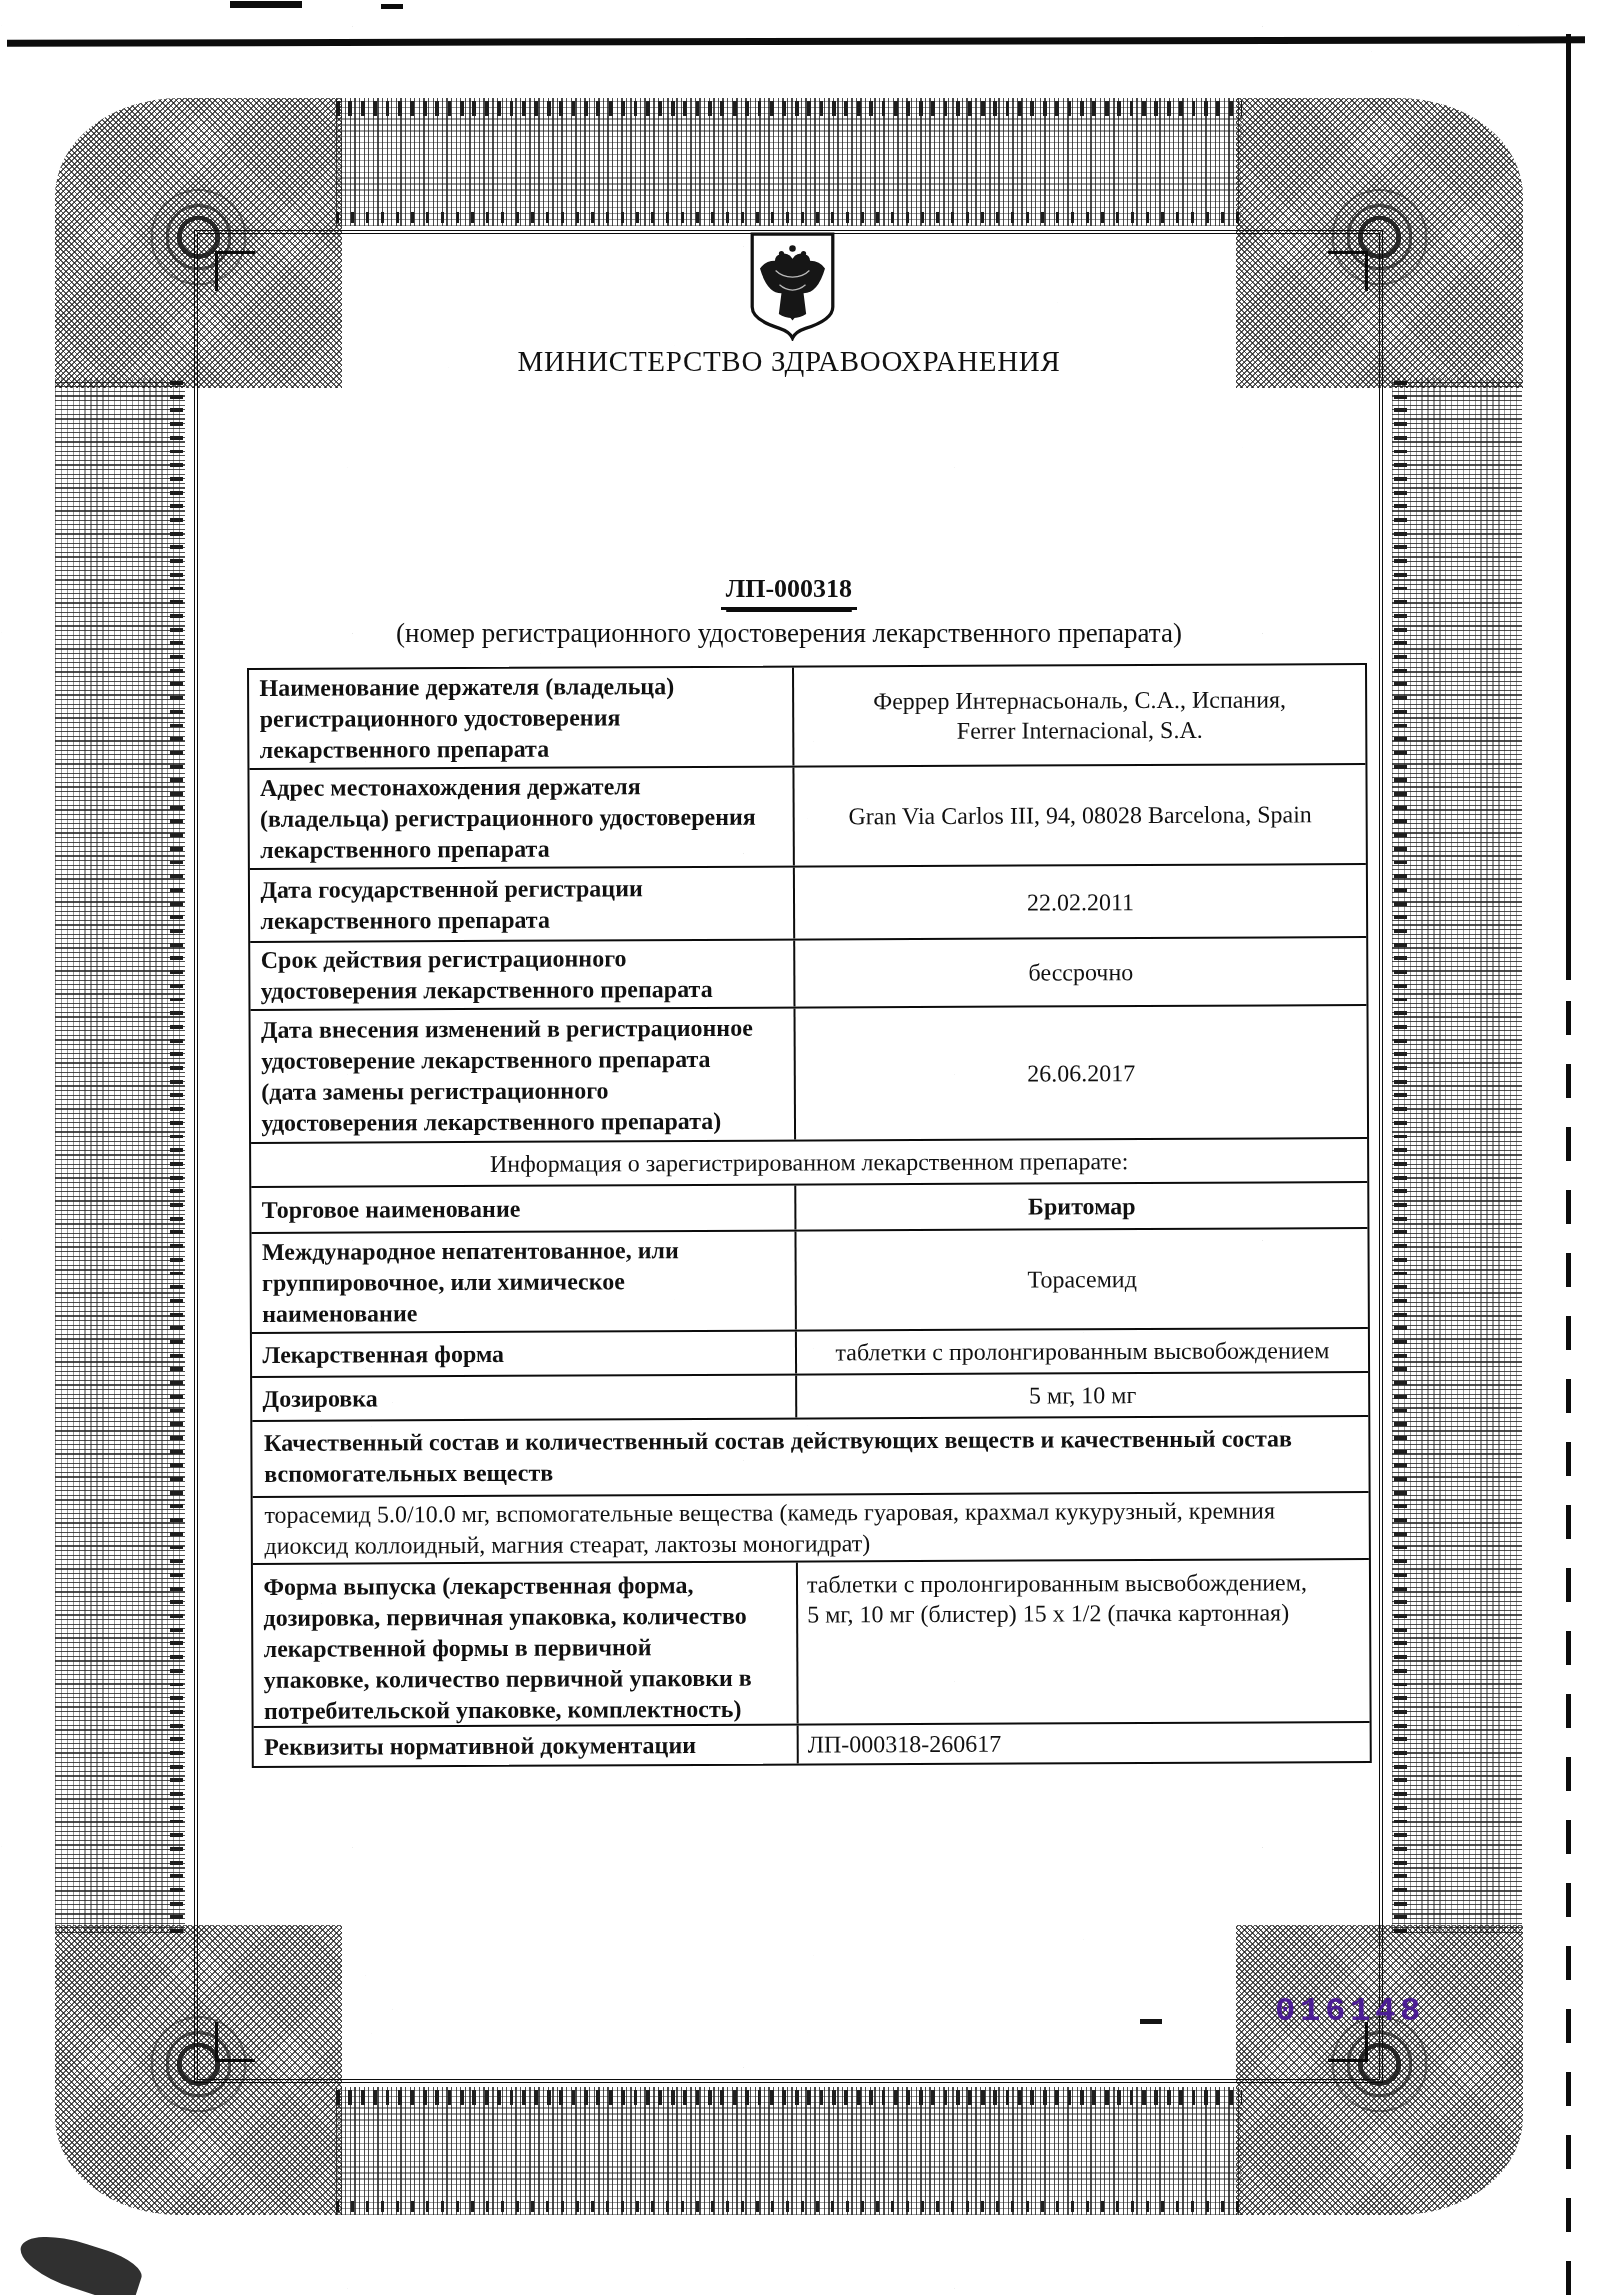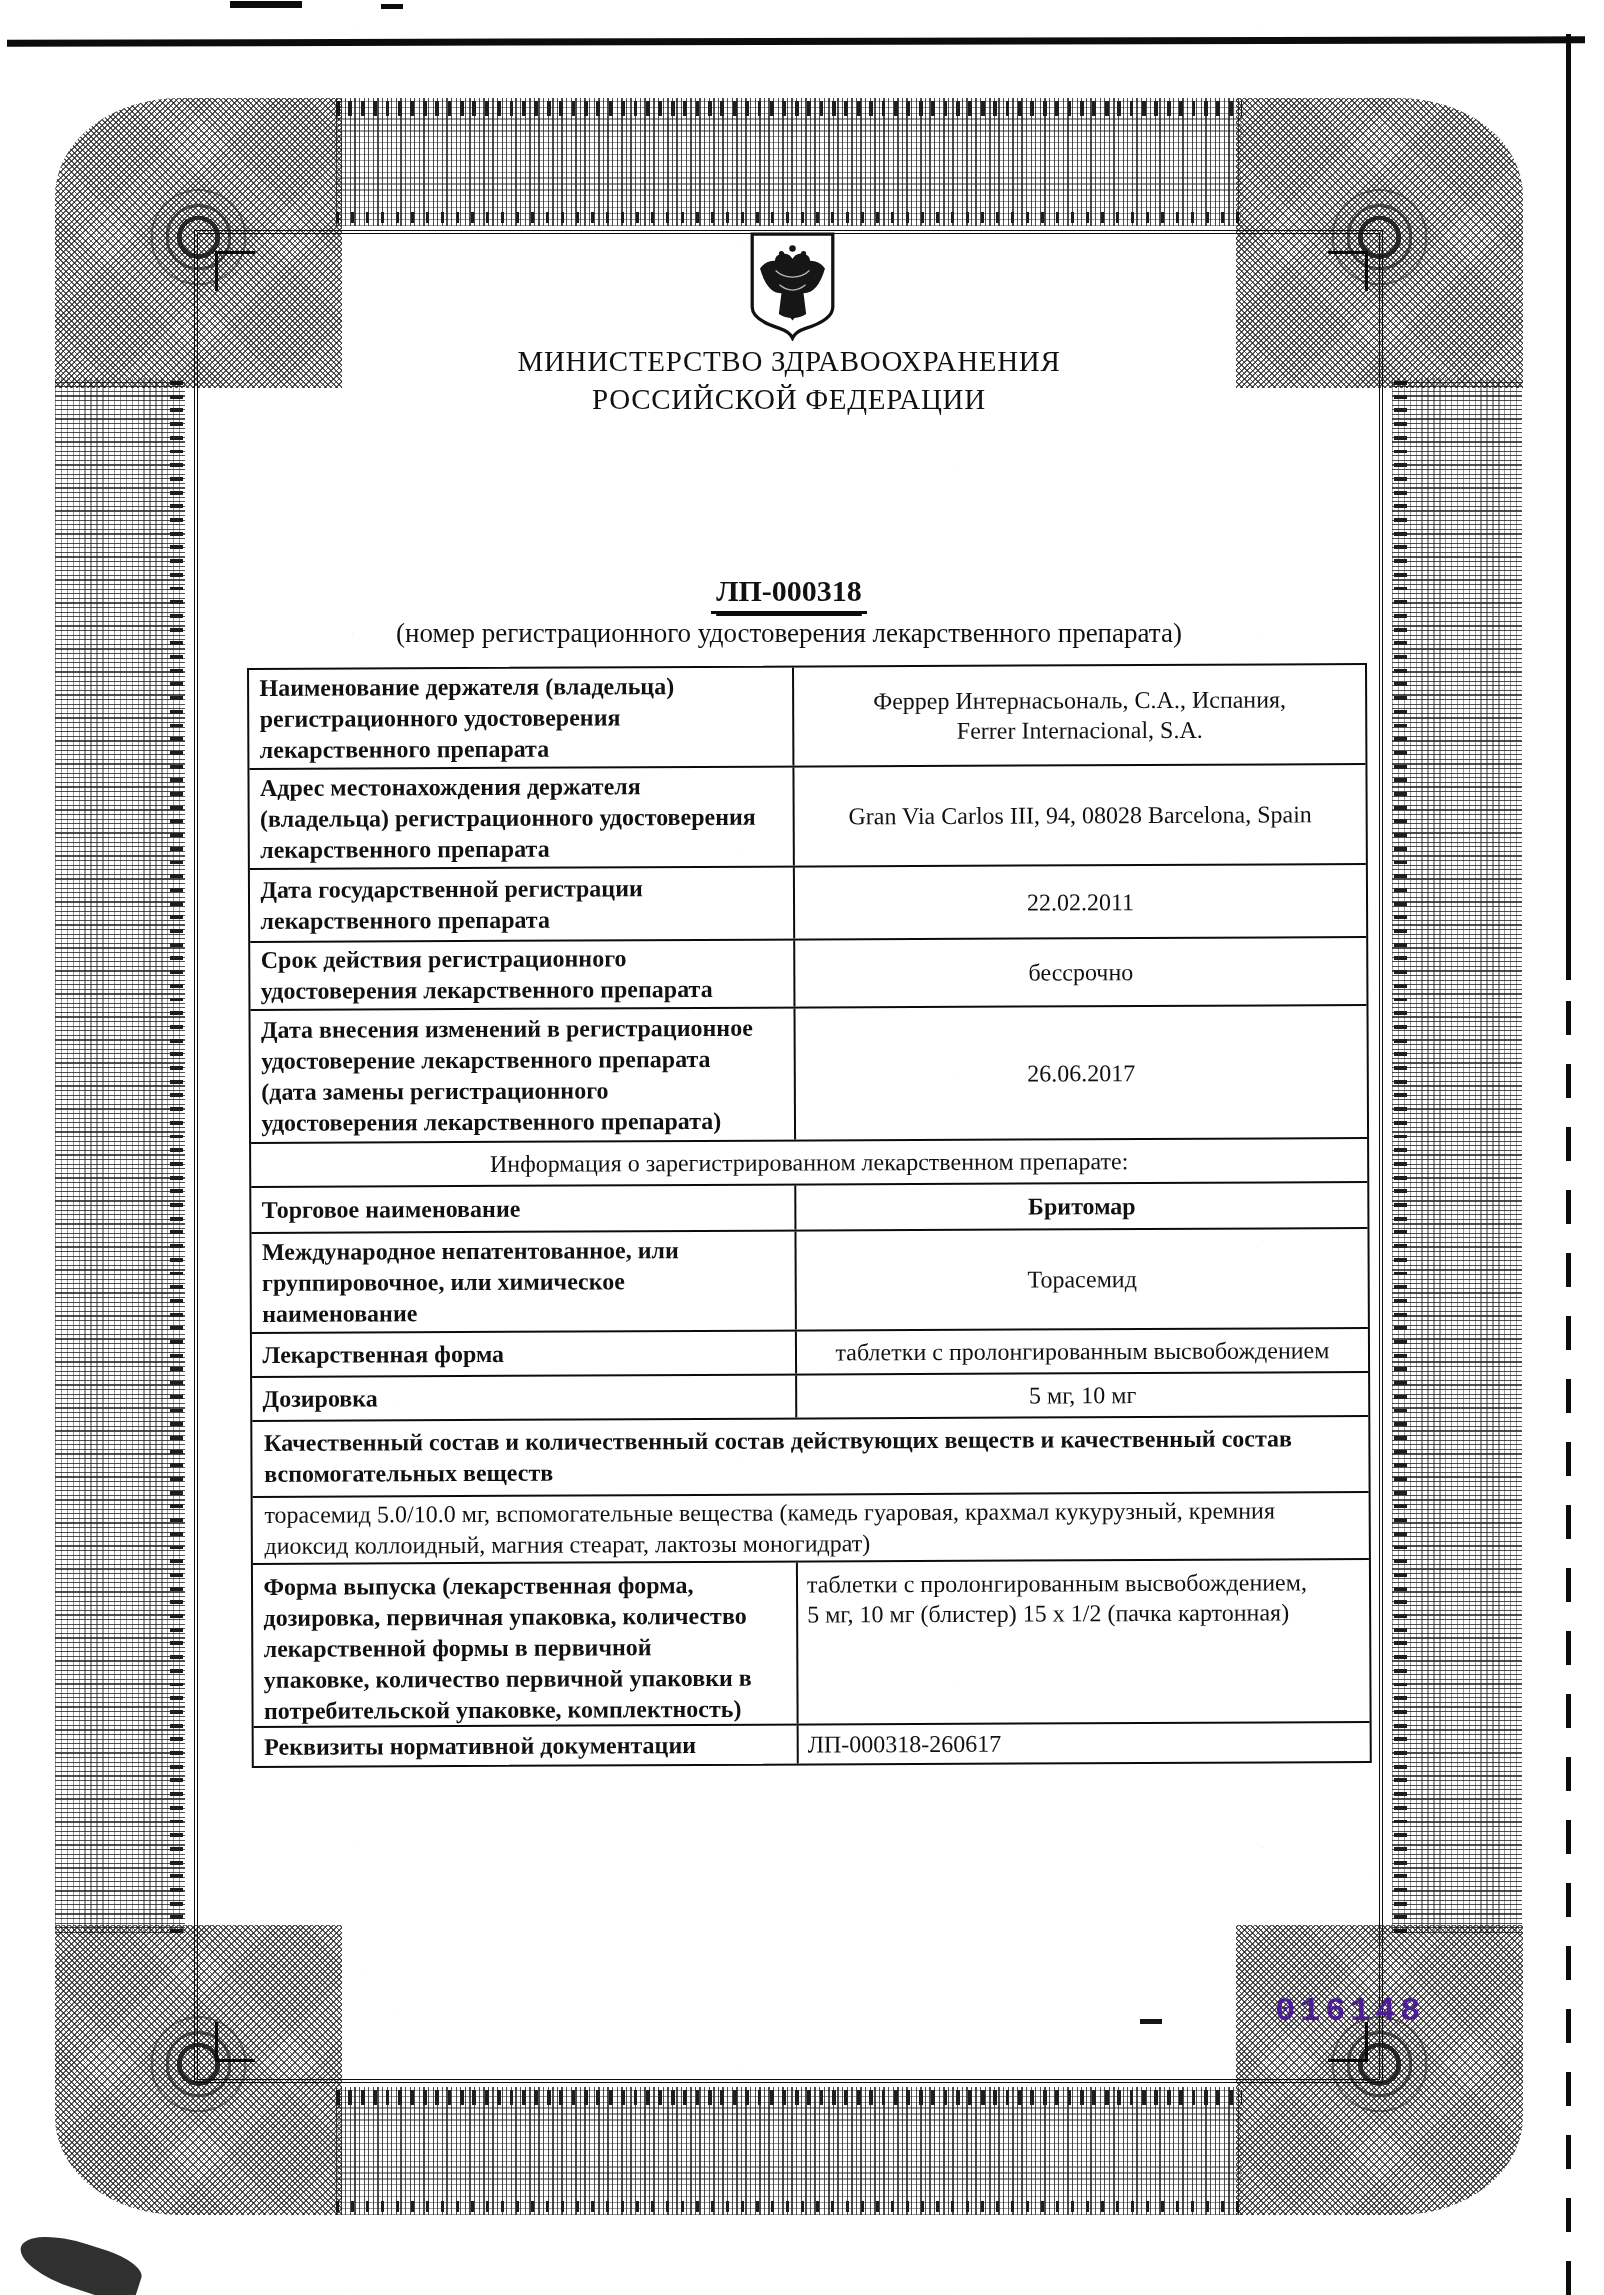--- a/index.html
+++ b/index.html
@@ -49,21 +49,21 @@
   .step.tr{left:1328px; top:251px; border-right:3.9px solid #0c0c0c; border-top:3.9px solid #0c0c0c;}
   .step.bl{left:215px; top:2022px; border-left:3.9px solid #0c0c0c; border-bottom:3.9px solid #0c0c0c;}
   .step.br{left:1328px; top:2022px; border-right:3.9px solid #0c0c0c; border-bottom:3.9px solid #0c0c0c;}
   
   .emblem{position:absolute; left:747px; top:230px; width:91px; height:111px;}
   .ministry{position:absolute; left:215px; top:342px; width:1148px; text-align:center;
     font-size:29px; line-height:38px; letter-spacing:0.7px;}
   .doc-title{position:absolute; left:215px; top:438px; width:1148px; text-align:center;
     font-size:41px; line-height:48px; font-weight:bold; letter-spacing:0.7px;}
   .reg-num-wrap{position:absolute; left:215px; top:574px; width:1148px; text-align:center;}
-  .reg-num{display:inline-block; font-size:30px; font-weight:bold;
+  .reg-num{display:inline-block; font-size:26px; font-weight:bold;
     border-bottom:3.3px solid #0c0c0c; padding:0 5.2px 2.6px 5.2px;
     box-shadow:0 7.2px 0 -5.2px #0c0c0c;}
   .reg-caption{position:absolute; left:215px; top:618px; width:1148px; text-align:center; font-size:27px;}
   
   .doc-table{position:absolute; left:247px; top:666px; width:1120px;
     border:2.6px solid #0c0c0c; box-sizing:border-box;
     transform:rotate(-0.25deg); transform-origin:40% 0;
     font-size:24px;}
   .trow{display:flex; box-sizing:border-box; border-top:2.6px solid #0c0c0c;}
   .trow:first-child{border-top:none;}
@@ -126,21 +126,20 @@
       <path d="M58 124 h24 l-12 15 z"></path>
     </g>
     <g stroke="#fff" stroke-width="2" fill="none" opacity=".7">
       <path d="M44 62 q10 10 26 10 q16 0 26 -10"></path>
       <path d="M50 84 q9 8 20 8 q11 0 20 -8"></path>
     </g>
   </svg>
 
   <div class="ministry">
     <div>МИНИСТЕРСТВО ЗДРАВООХРАНЕНИЯ</div>
-    <div>РОССИЙСКОЙ ФЕДЕРАЦИИ</div>
   </div>
 
 
   <div class="reg-num-wrap">
     <span class="reg-num">ЛП-000318</span>
   </div>
   <div class="reg-caption">(номер регистрационного удостоверения лекарственного препарата)</div>
 
   <div class="doc-table">
 

